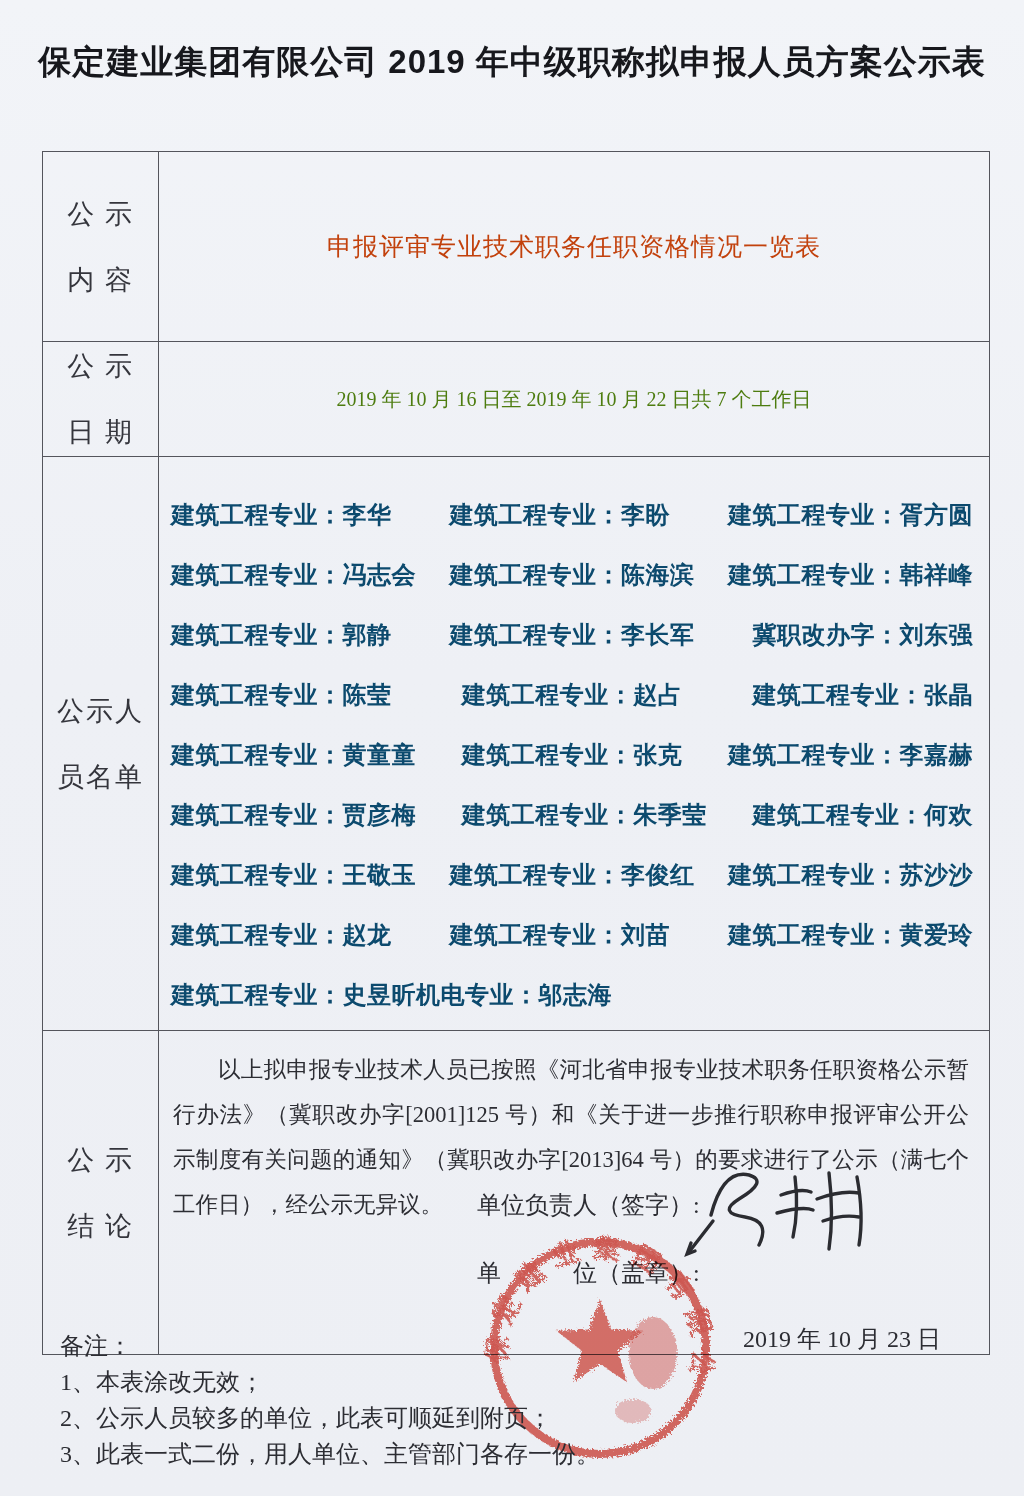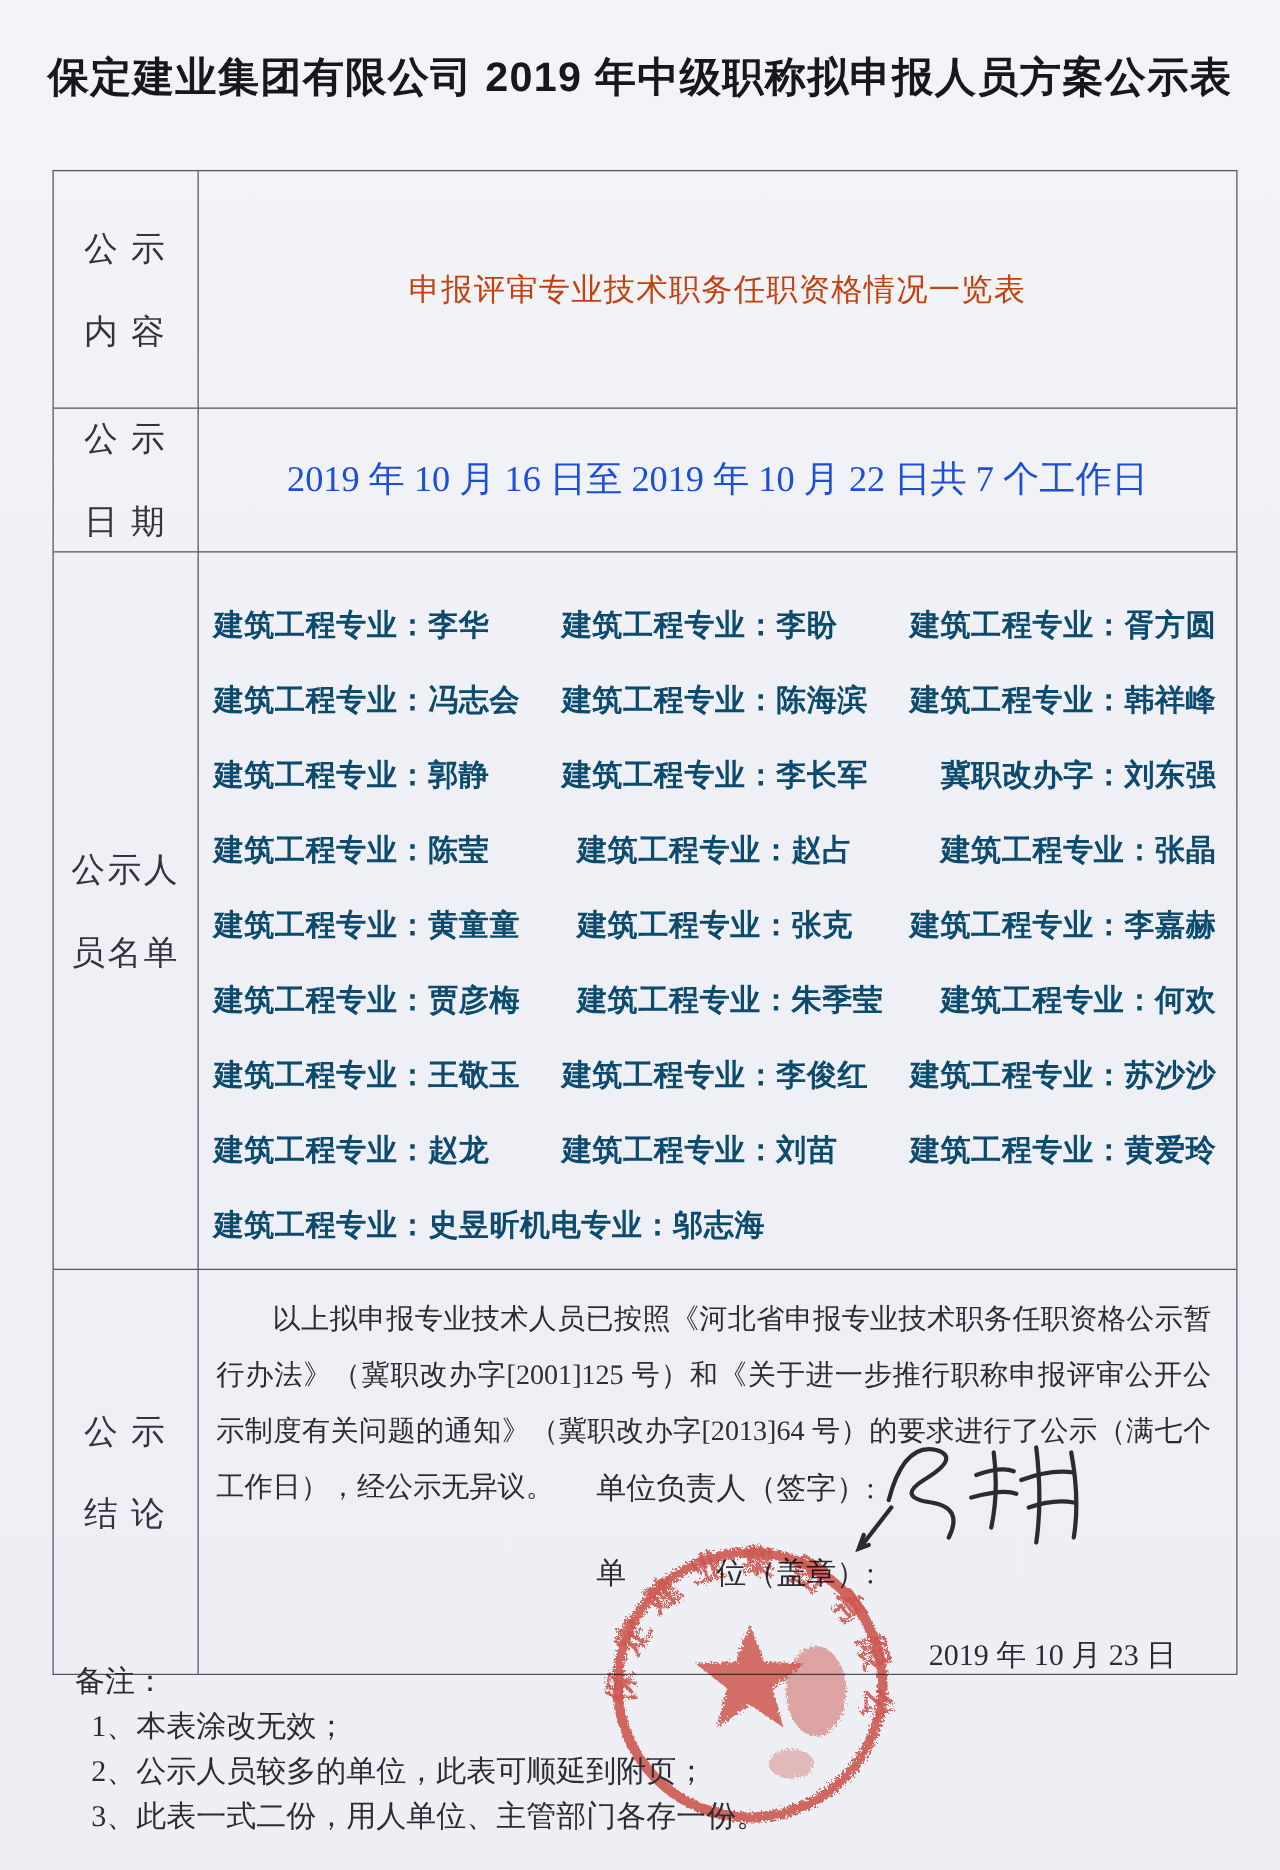--- a/index.html
+++ b/index.html
@@ -9,60 +9,60 @@
     font-family:"Liberation Serif","DejaVu Serif",serif;
     color:#2e2f35;
     -webkit-font-smoothing:antialiased;
   }
   .page-title{
     position:absolute;top:40px;left:0;width:100%;
     text-align:center;font-size:33px;font-weight:700;letter-spacing:1px;
     font-family:"Liberation Sans","DejaVu Sans",sans-serif;color:#17181d;
   }
   .notice-table{
-    position:absolute;left:42px;top:136px;width:948px;height:1204px;
+    position:absolute;left:42px;top:151px;width:948px;height:1204px;
     border:1.5px solid #54555c;
     display:grid;
     grid-template-columns:116px 1fr;
     grid-template-rows:189px 115px 574px 1fr;
     box-sizing:border-box;
     background:transparent;
   }
   .lcell{
     border-right:1.5px solid #54555c;
     display:flex;flex-direction:column;justify-content:center;align-items:center;
     gap:30px;font-size:27px;color:#34353c;letter-spacing:2px;
   }
   .ccell{position:relative;box-sizing:border-box;}
   .bt{border-top:1.5px solid #54555c;}
   .center-val{
     position:absolute;left:0;top:0;width:100%;height:100%;
     display:flex;align-items:center;justify-content:center;
   }
   .content-val{font-size:25px;letter-spacing:1px;color:#c2410c;}
-  .date-val{font-size:29px;color:#1d4ed8;}
+  .date-val{font-size:20px;color:#4d7c0f;}
   .roster{padding:14px 16px 0 12px;}
   .roster-line{
     height:60px;display:flex;align-items:flex-end;justify-content:space-between;
     font-size:24px;font-weight:600;color:#0c4a6e;letter-spacing:0.5px;
   }
   .roster-line.two{justify-content:flex-start;}
   .conclusion-text{
     margin:16px 20px 0 14px;text-indent:2em;
     font-size:22.5px;line-height:45px;text-align:justify;color:#2c2d33;
   }
   .sig-label{position:absolute;left:318px;top:158px;font-size:24px;color:#2c2d33;}
   .seal-label{position:absolute;left:318px;top:226px;font-size:24px;color:#2c2d33;}
   .concl-date{position:absolute;left:584px;top:292px;font-size:24px;color:#2c2d33;}
   .signature-svg{position:absolute;left:520px;top:128px;}
   .notes{
     position:absolute;left:60px;top:1328px;display:flex;align-items:flex-start;
     font-size:24px;line-height:36px;color:#2c2d33;flex-direction:column;
   }
-  .notes-items{display:flex;flex-direction:column;margin-left:13px;}
+  .notes-items{display:flex;flex-direction:column;}
   .stamp{
     position:absolute;left:483px;top:1231px;width:234px;height:234px;
     mix-blend-mode:multiply;opacity:0.88;pointer-events:none;
   }
 </style>
 </head>
 <body>
 
 <div class="page-title">保定建业集团有限公司 2019 年中级职称拟申报人员方案公示表</div>
 

